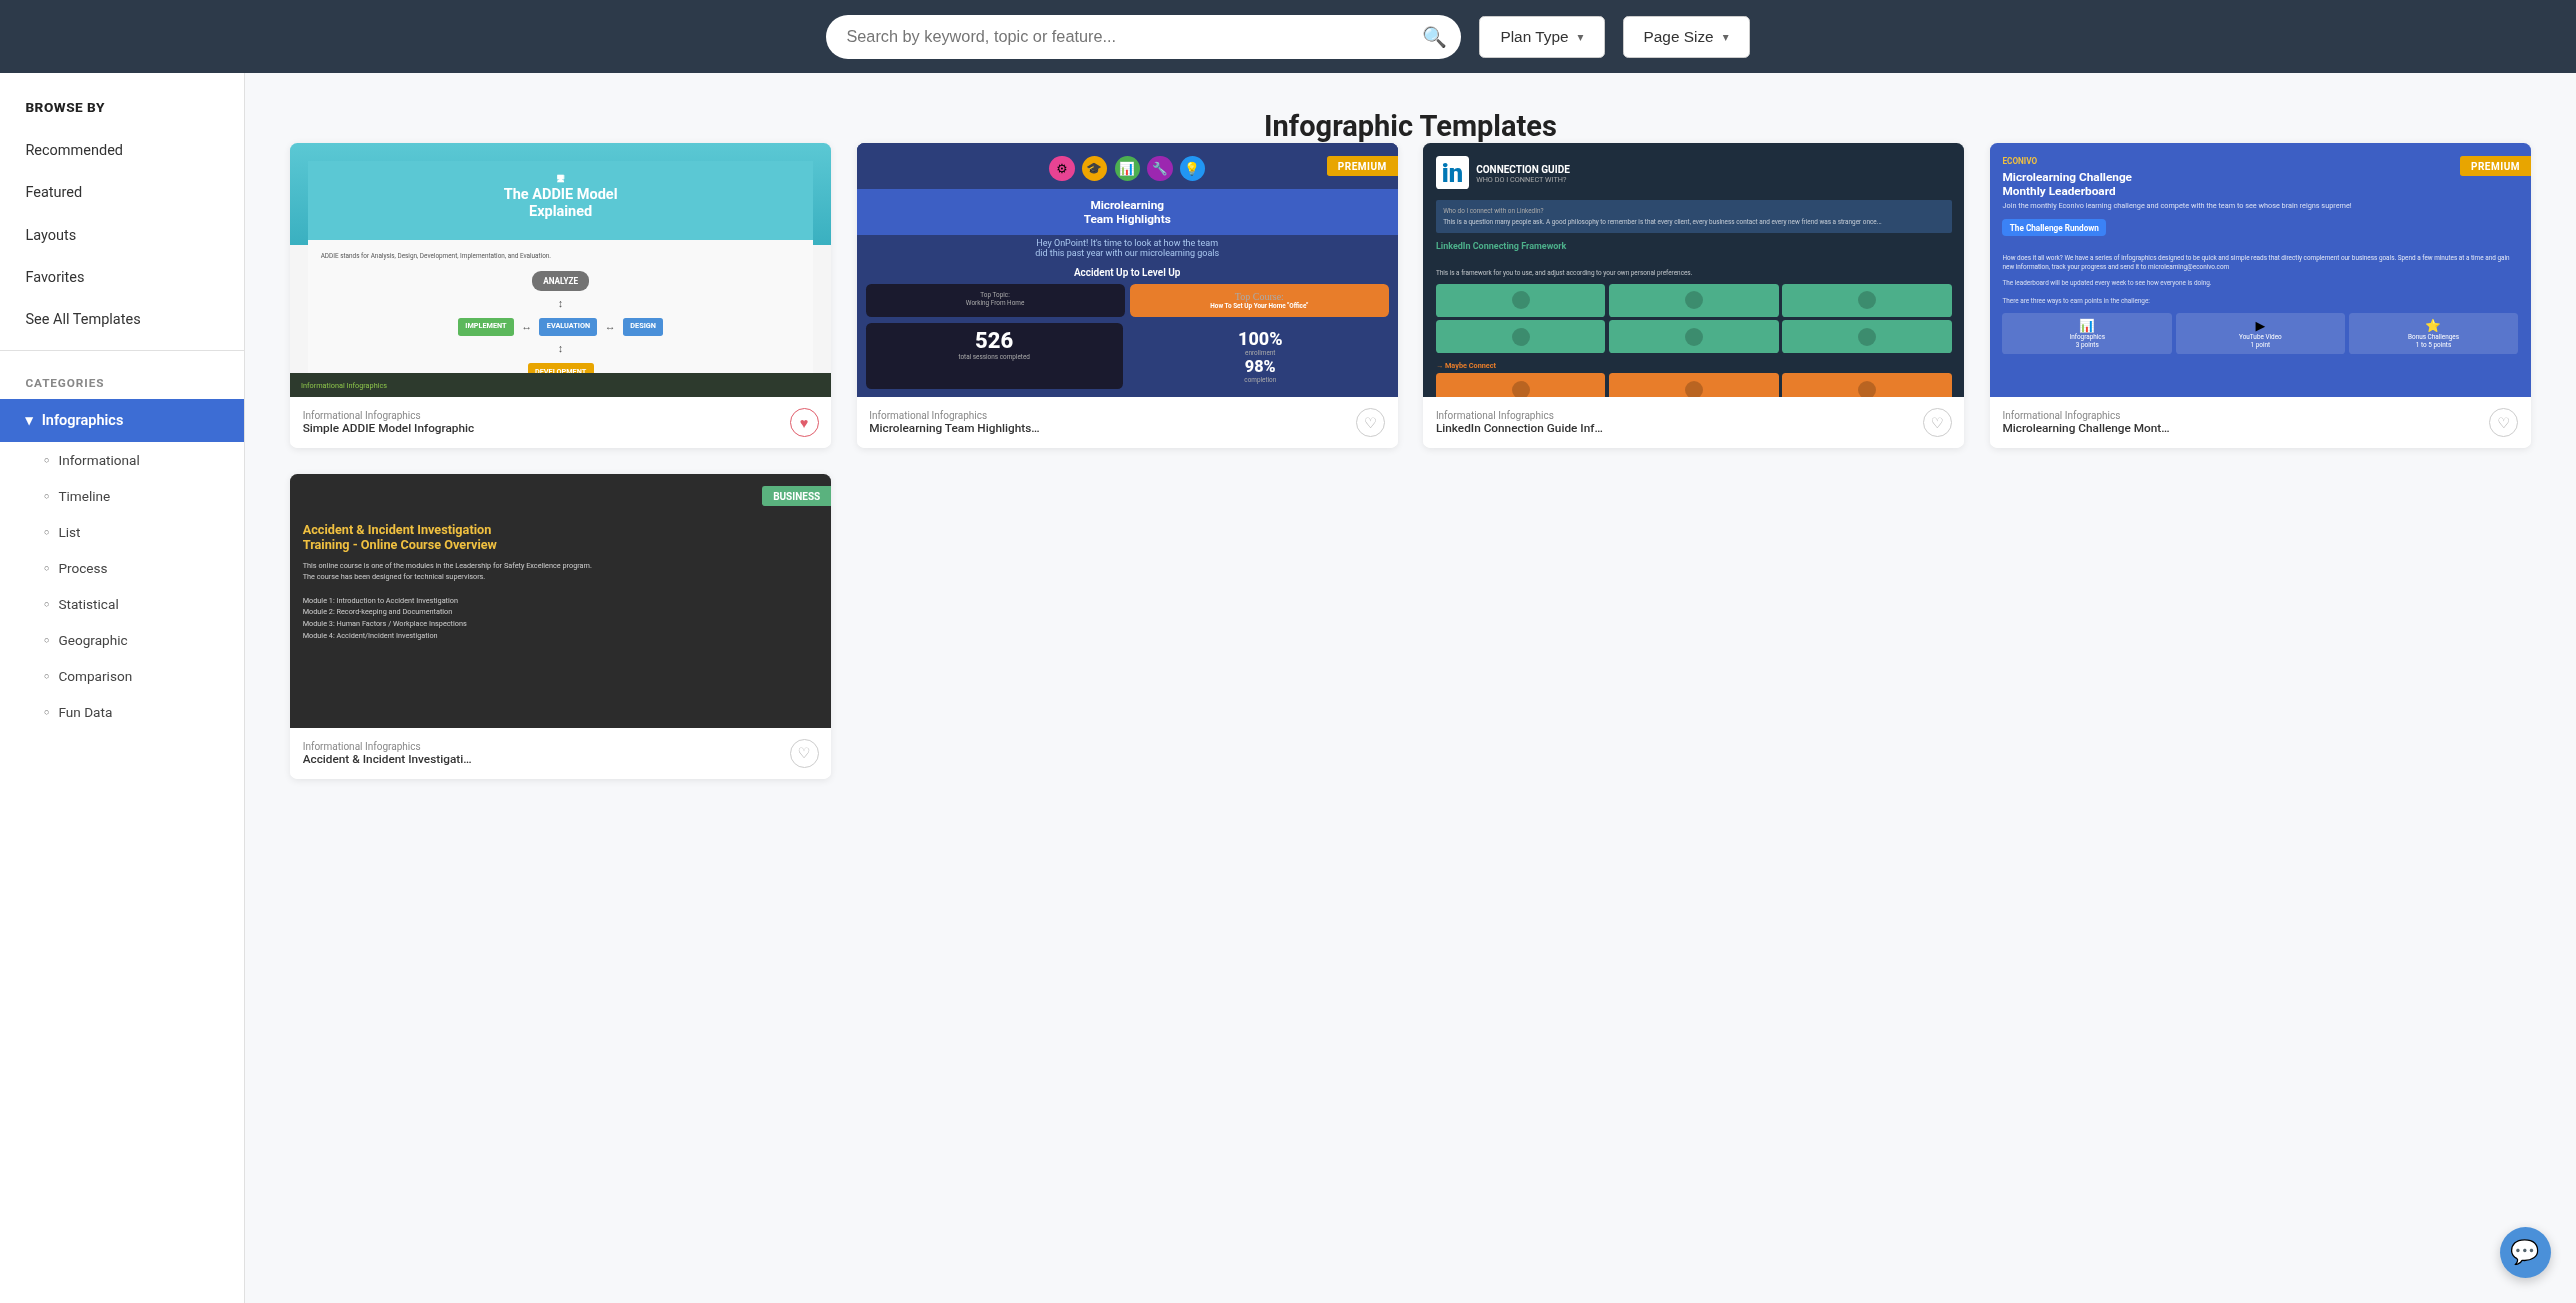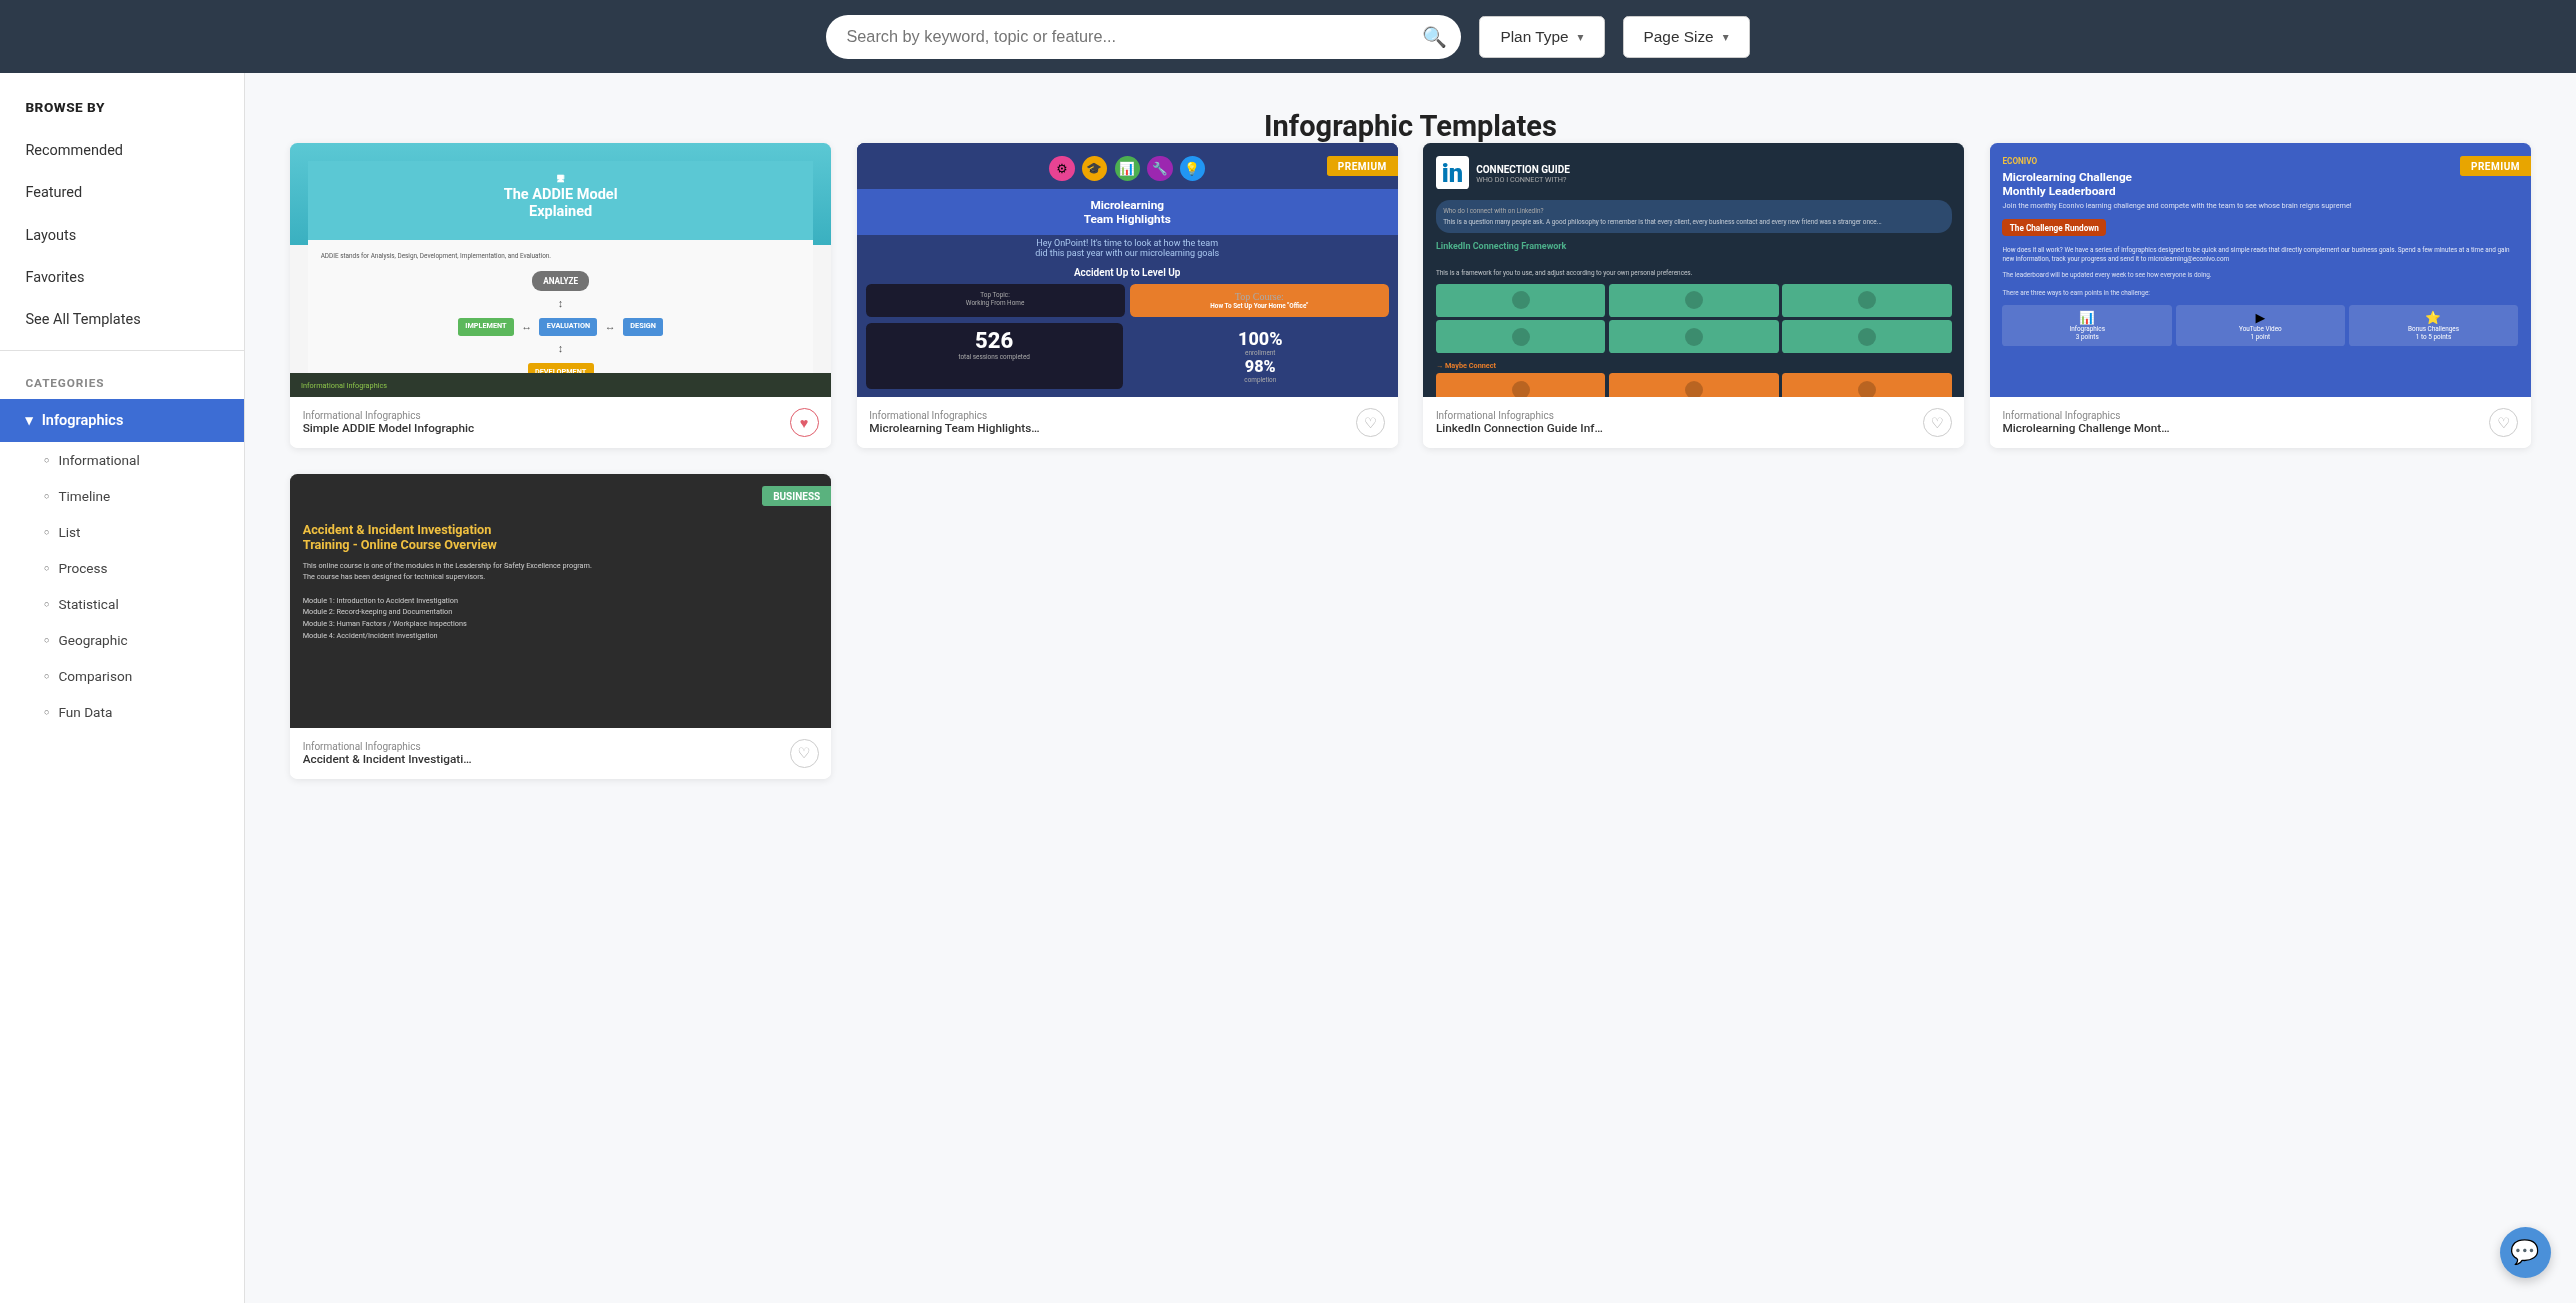--- a/index.html
+++ b/index.html
@@ -357,21 +357,21 @@
       width: 33px;
       height: 33px;
       display: flex;
       align-items: center;
       justify-content: center;
       border-radius: 3.6px;
       margin-bottom: 3.6px;
     }
     .card3-question-box {
       background: #2d4a6e;
-      border-radius: 14px;
+      border-radius: 2px;
       padding: 7.3px;
       margin-bottom: 7.3px;
     }
     .card3-framework-title { color: #4caf8a; font-size: 9px; font-weight: 700; margin-bottom: 18px; }
     .card3-green-grid {
       display: grid;
       grid-template-columns: repeat(3, 1fr);
       gap: 3.6px;
     }
     .card3-green-item {
@@ -394,27 +394,27 @@
       background: #3d5fc4;
       width: 100%;
       height: 100%;
       padding: 12.7px;
       position: relative;
     }
     .card4-logo { color: #f0c040; font-size: 8.2px; font-weight: 700; margin-bottom: 3.6px; }
     .card4-title { color: white; font-size: 11.8px; font-weight: 700; margin-bottom: 3.6px; }
     .card4-subtitle { color: rgba(255,255,255,0.8); font-size: 7.3px; margin-bottom: 7.3px; }
     .card4-section-title {
-      background: #c2410c;
+      background: #3b82f6;
       color: white;
       font-size: 8.2px;
       font-weight: 700;
       padding: 3.6px 7.3px;
       border-radius: 4px;
-      margin-bottom: 10px;
+      margin-bottom: 18px;
       display: inline-block;
     }
     .card4-text { color: rgba(255,255,255,0.85); font-size: 6.4px; line-height: 1.4; margin-bottom: 7.3px; }
     .card4-bottom-grid {
       display: flex;
       gap: 3.6px;
     }
     .card4-bottom-item {
       flex: 1;
       background: rgba(255,255,255,0.15);

